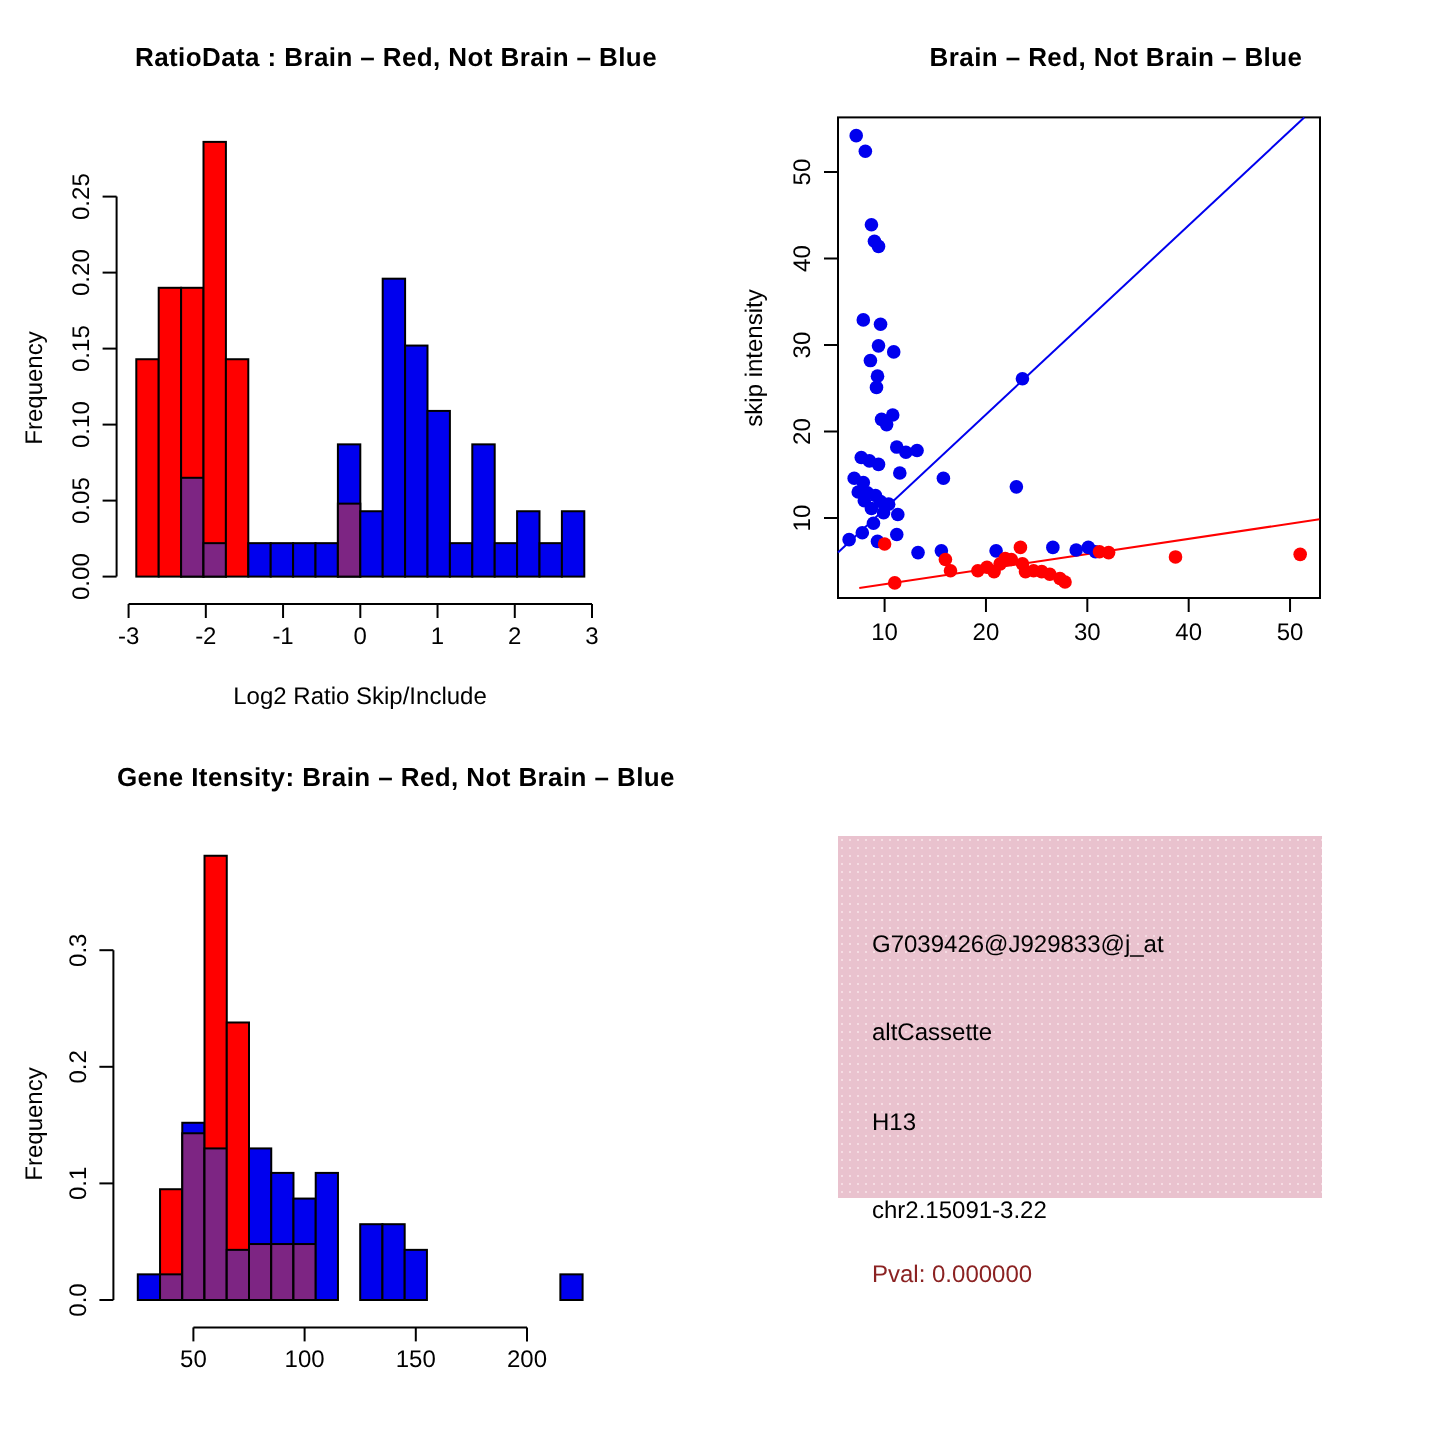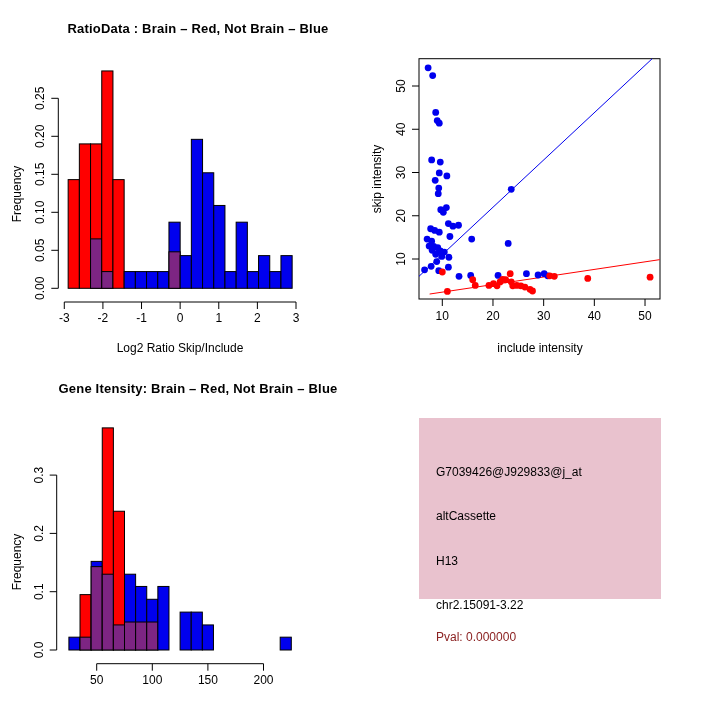--- a/index.html
+++ b/index.html
@@ -189,21 +189,21 @@
         <circle cx="160.85399999999998" cy="285.815" r="3.4"></circle>
         <circle cx="164.9084" cy="287.1125" r="3.4"></circle>
         <circle cx="169.9764" cy="289.275" r="3.4"></circle>
         <circle cx="172.5104" cy="291.005" r="3.4"></circle>
         <circle cx="189.7416" cy="275.8675" r="3.4"></circle>
         <circle cx="194.3028" cy="276.3" r="3.4"></circle>
         <circle cx="227.7516" cy="278.4625" r="3.4"></circle>
         <circle cx="290.08799999999997" cy="277.165" r="3.4"></circle>
       </g>
     </svg>
-  <div class="xlab">include intensity</div>
+  <div class="ptitle">Brain – Red, Not Brain – Blue</div>
   <div class="ylab" style="top:179px">skip intensity</div>
 </div>
 
 <div class="panel" style="left:0;top:360px">
   <svg id="svg-p3" width="360" height="360">
       <g stroke="#000000" stroke-width="1">
         <line x1="96.7" y1="303.7" x2="263.5" y2="303.7"></line>
         <line x1="96.7" y1="303.7" x2="96.7" y2="310.7"></line>
         <line x1="152.3" y1="303.7" x2="152.3" y2="310.7"></line>
         <line x1="207.90000000000003" y1="303.7" x2="207.90000000000003" y2="310.7"></line>

